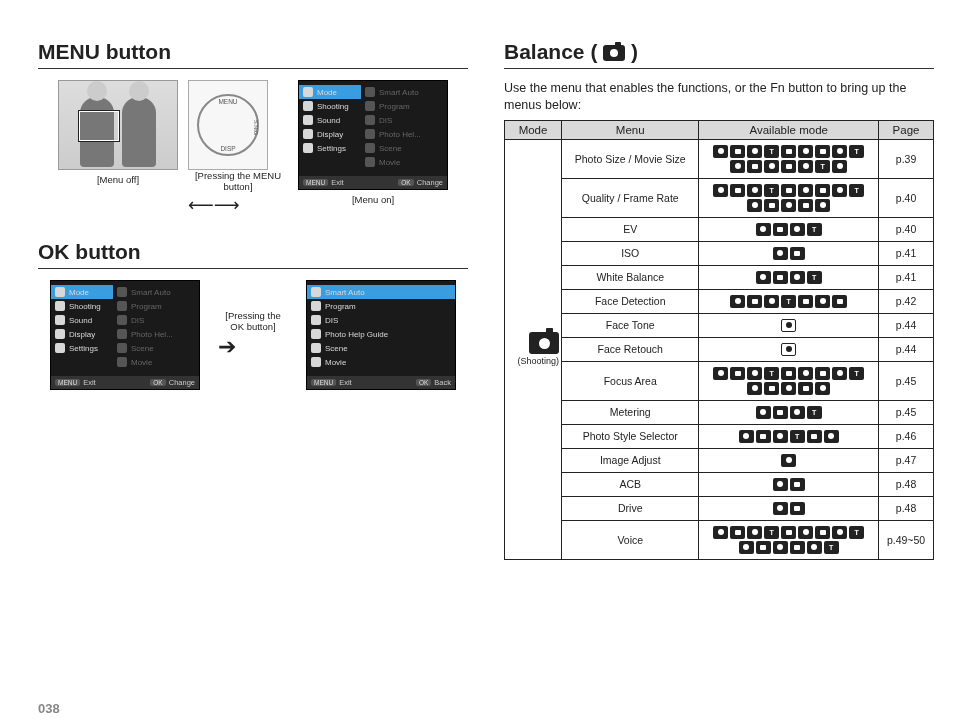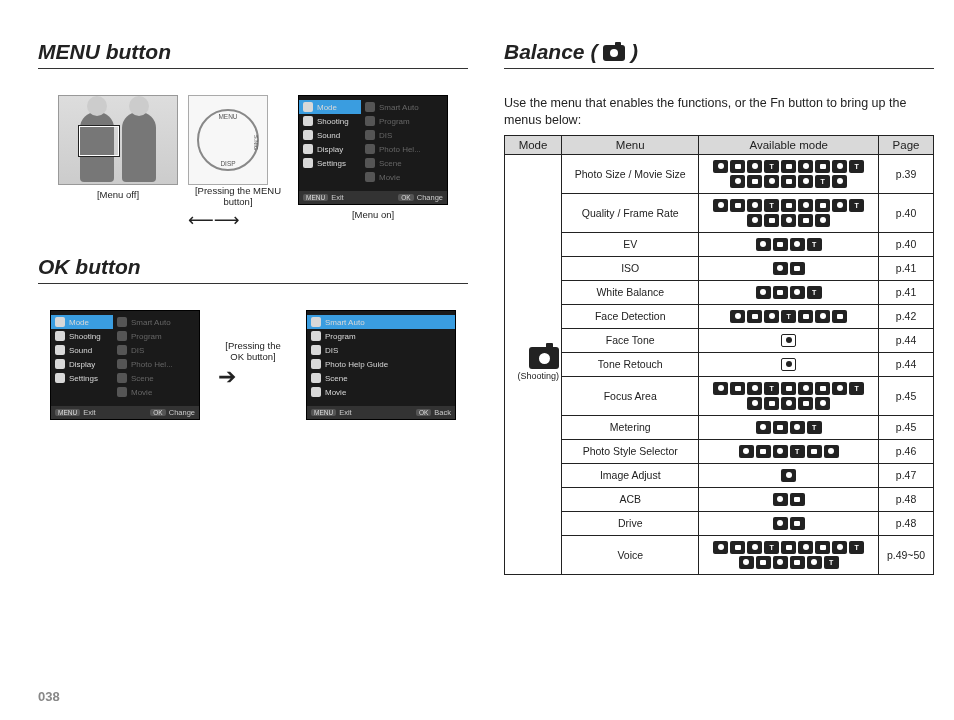--- a/index.html
+++ b/index.html
@@ -16,22 +16,21 @@
   }
   .col { flex: 1 1 0; }
   .col-left { flex: 0 0 430px; }
   .col-right { flex: 0 0 430px; }
 
   h1.section {
     font-size: 21px;
     font-weight: bold;
     border-bottom: 1.5px solid #333;
     padding-bottom: 4px;
-    margin-bottom: 26px;
-    font-style: italic;
+    margin-bottom: 11px;
   }
   .camera-glyph {
     display: inline-flex;
     align-items: center;
     justify-content: center;
     width: 22px; height: 16px;
     background: #222;
     border-radius: 3px;
     position: relative;
     vertical-align: -2px;
@@ -251,21 +250,21 @@
     align-items: flex-end;
     gap: 2px;
   }
   .big-cam .camera-glyph { width: 30px; height: 22px; }
   .big-cam .camera-glyph::before { width: 11px; height: 11px; }
   .big-cam .camera-glyph::after { right: 6px; width: 7px; height: 4px; top:-4px;}
 
   .page-num {
     position: absolute;
     left: 38px;
-    bottom: 16px;
+    bottom: 4px;
     font-size: 13px;
     font-weight: bold;
     color: #888;
   }
 </style>
 </head>
 <body>
 
 <div class="col col-left">
 
@@ -581,21 +580,21 @@
         <tr>
           <td class="menu-col">Face Tone</td>
           <td class="avail-col">
             <div class="ico-cluster">
               <span class="mode-icon white "></span>
             </div>
           </td>
           <td class="page-col">p.44</td>
         </tr>
         <tr>
-          <td class="menu-col">Tone Retouch</td>
+          <td class="menu-col">Face Retouch</td>
           <td class="avail-col">
             <div class="ico-cluster">
               <span class="mode-icon white "></span>
             </div>
           </td>
           <td class="page-col">p.44</td>
         </tr>
         <tr>
           <td class="menu-col">Focus Area</td>
           <td class="avail-col">

